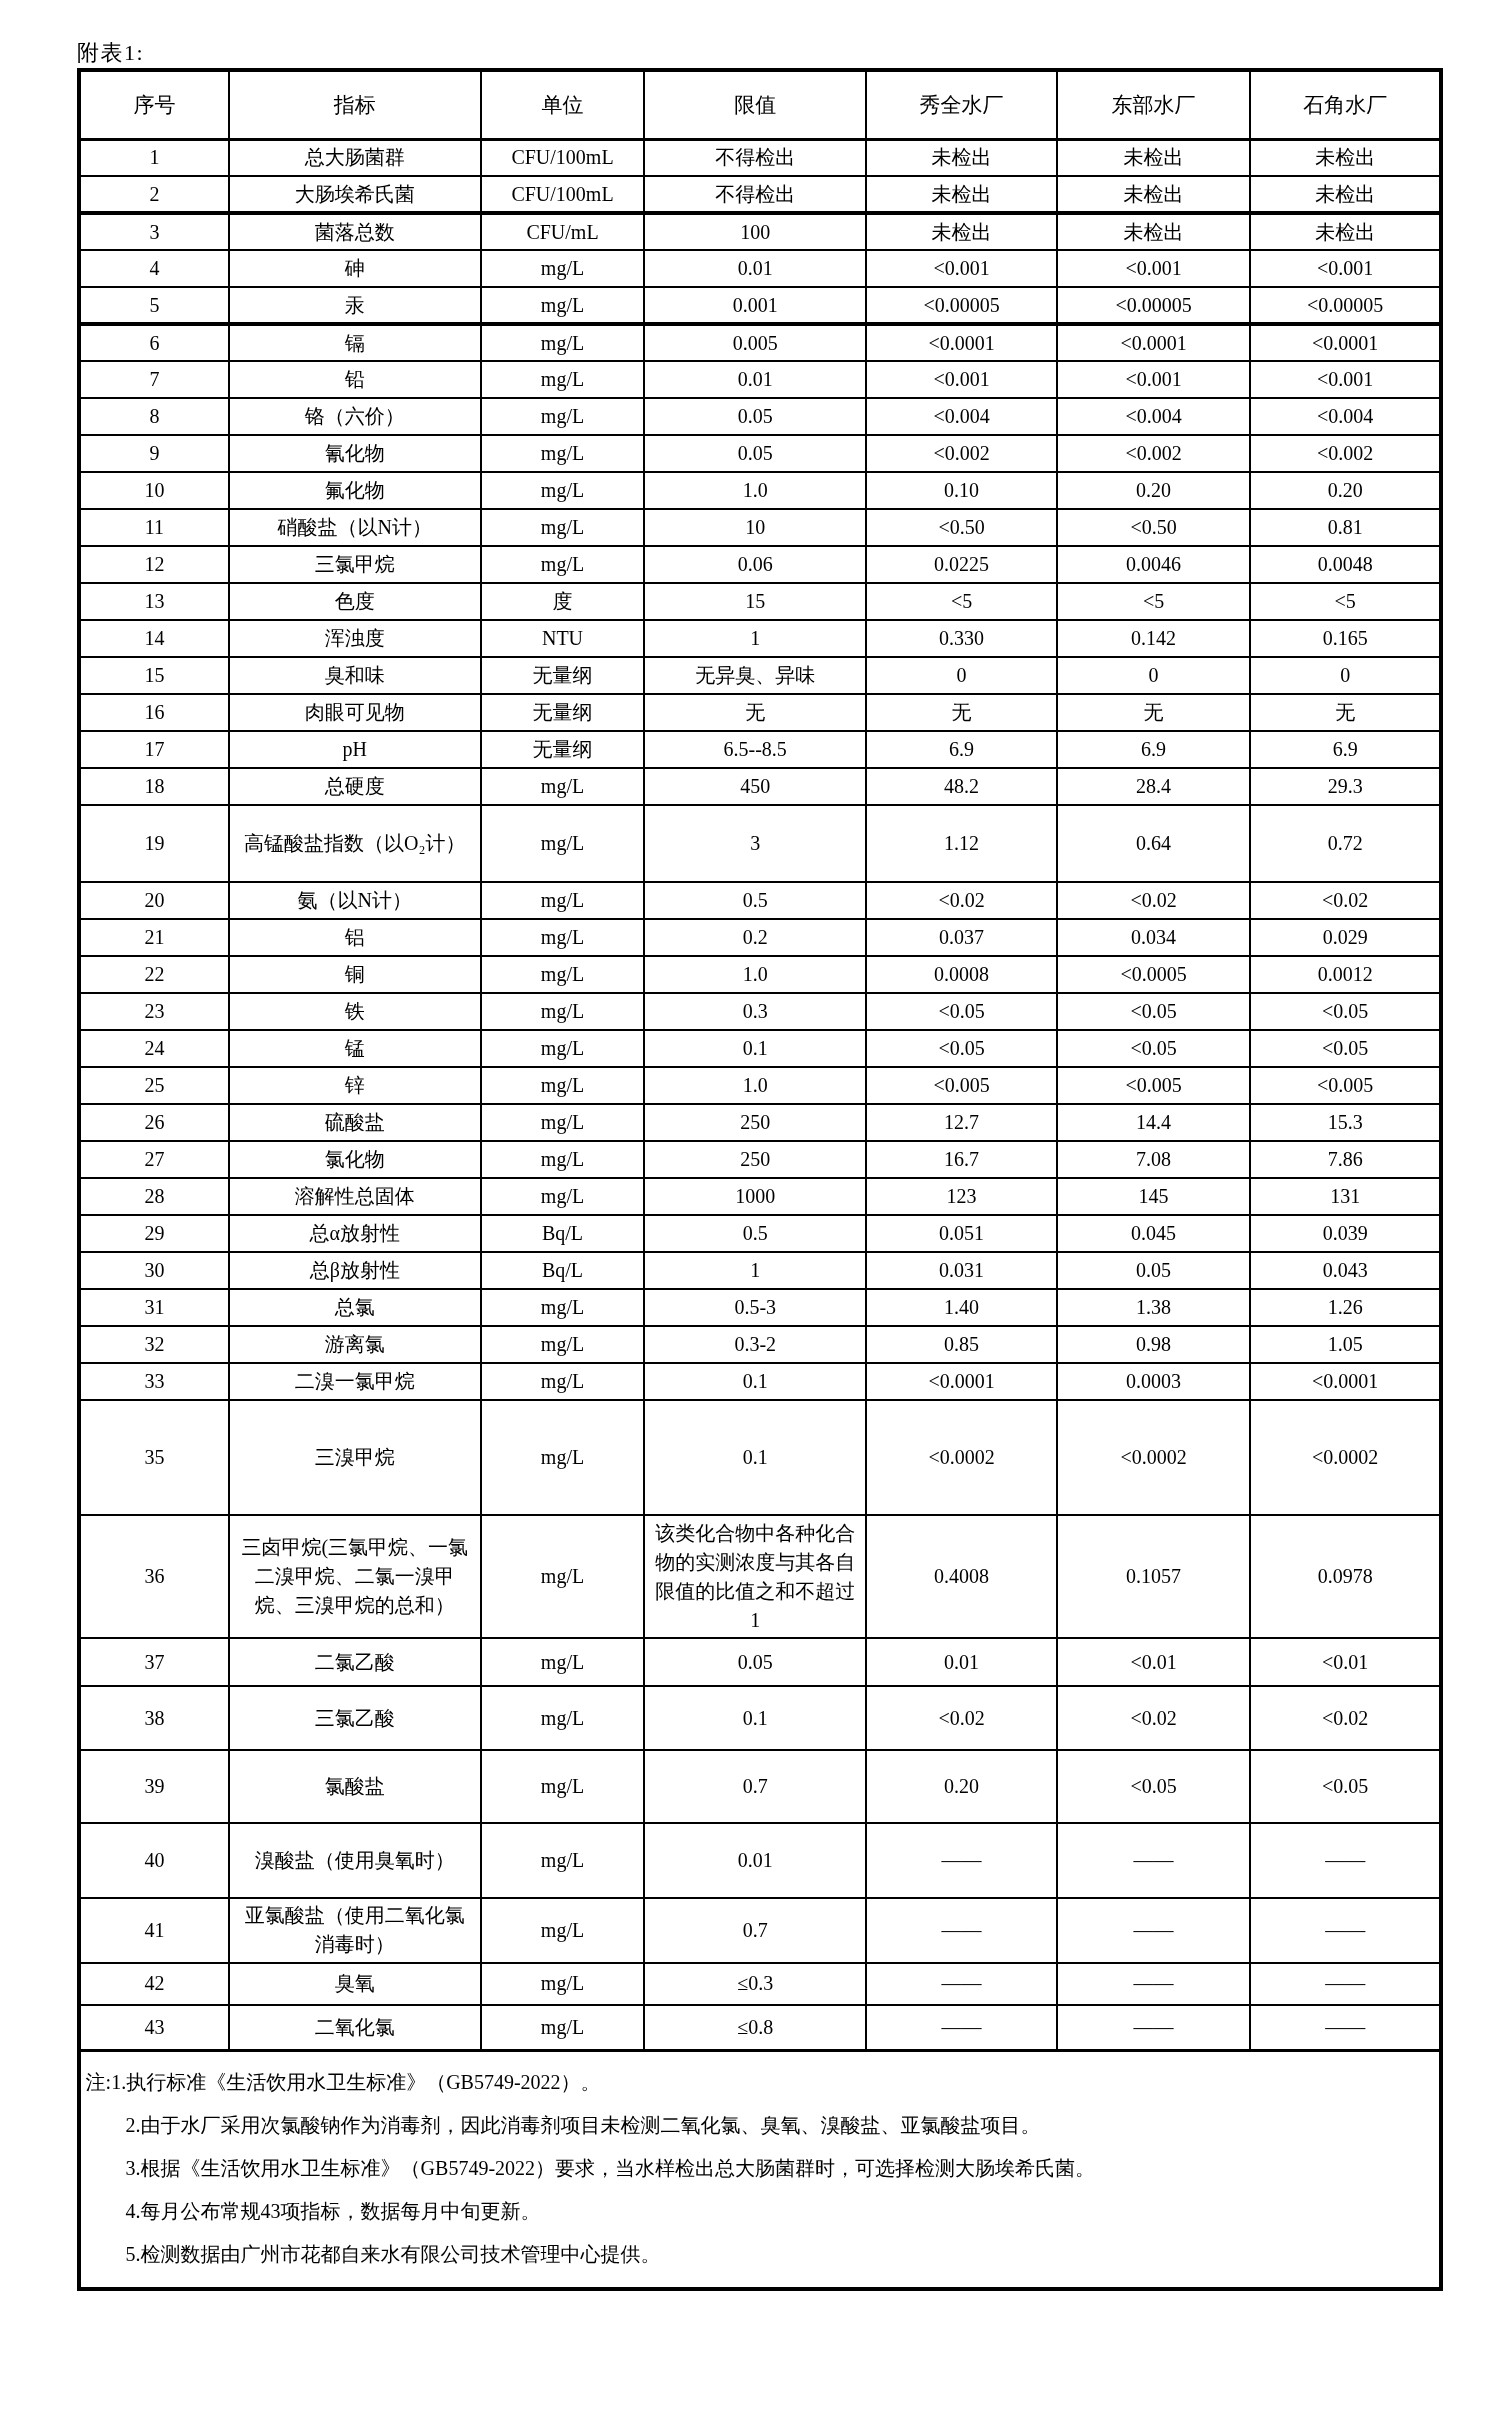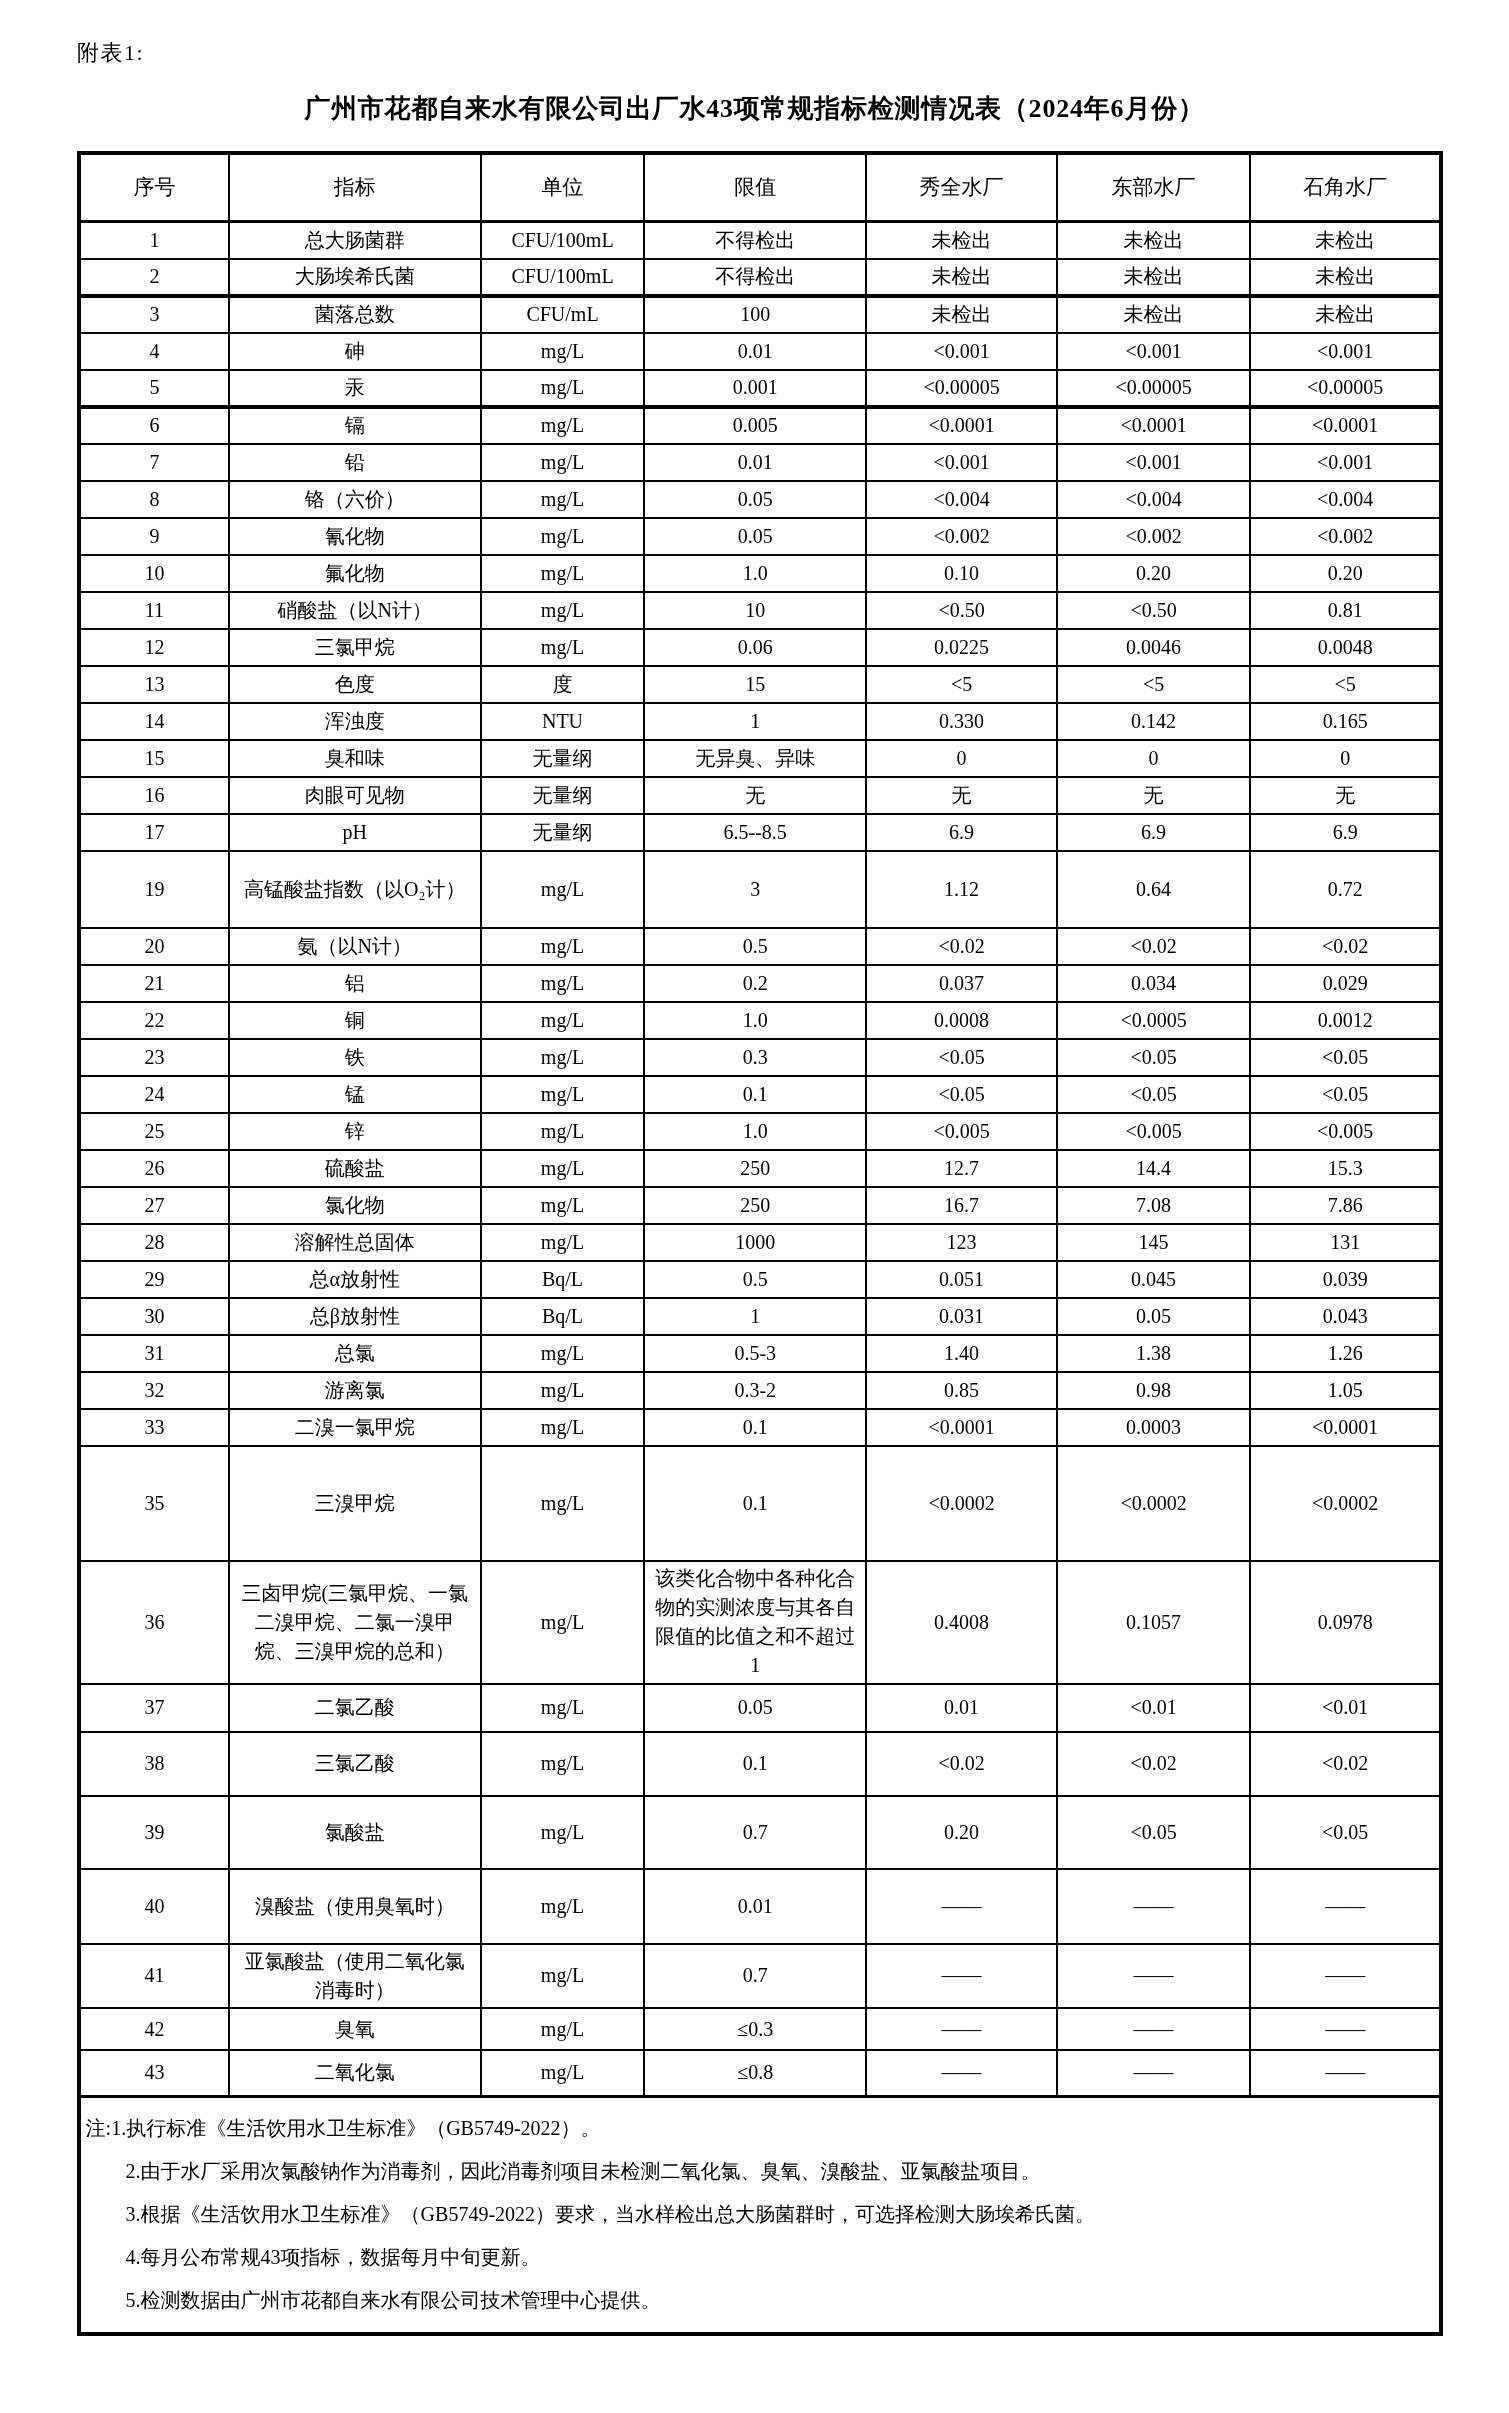--- a/index.html
+++ b/index.html
@@ -67,21 +67,20 @@
   }
   .notes-cell p + p{text-indent:2em;}
 </style>
 </head>
 <body>
 
 <div class="page">
 
   <div class="annex">附表1:</div>
 
-  <div class="title">广州市花都自来水有限公司出厂水43项常规指标检测情况表（2024年6月份）</div>
 
   <table class="report">
     <colgroup>
       <col class="c-no">
         <col class="c-ind">
         <col class="c-unit">
         <col class="c-limit">
       <col class="c-p1">
         <col class="c-p2">
         <col class="c-p3">
@@ -244,20 +243,29 @@
   </tr>
         <tr>
     <td>17</td>
     <td>pH</td>
     <td>无量纲</td>
     <td>6.5--8.5</td>
     <td>6.9</td>
     <td>6.9</td>
     <td>6.9</td>
   </tr>
+        <tr>
+    <td>18</td>
+    <td>总硬度</td>
+    <td>mg/L</td>
+    <td>450</td>
+    <td>48.2</td>
+    <td>28.4</td>
+    <td>29.3</td>
+  </tr>
         <tr style="height: 77px;">
     <td>19</td>
     <td>高锰酸盐指数（以O₂计）</td>
     <td>mg/L</td>
     <td>3</td>
     <td>1.12</td>
     <td>0.64</td>
     <td>0.72</td>
   </tr>
         <tr>

